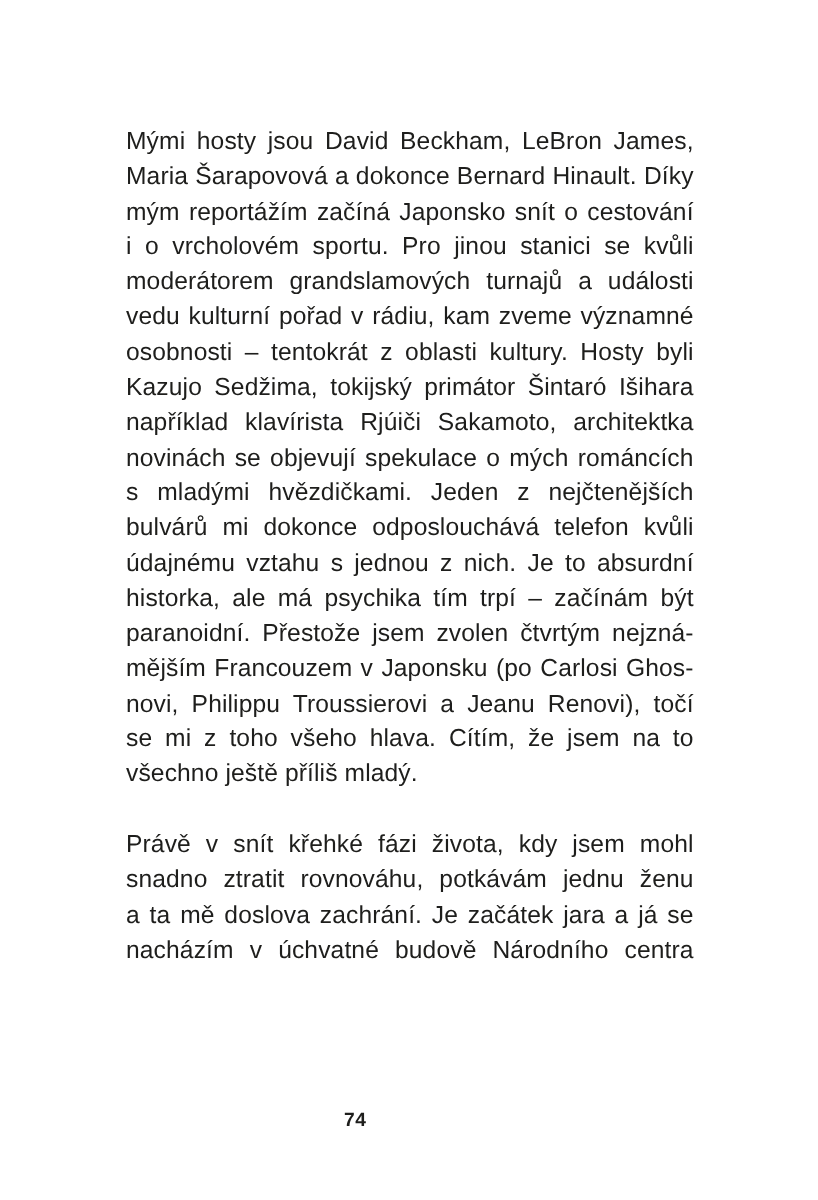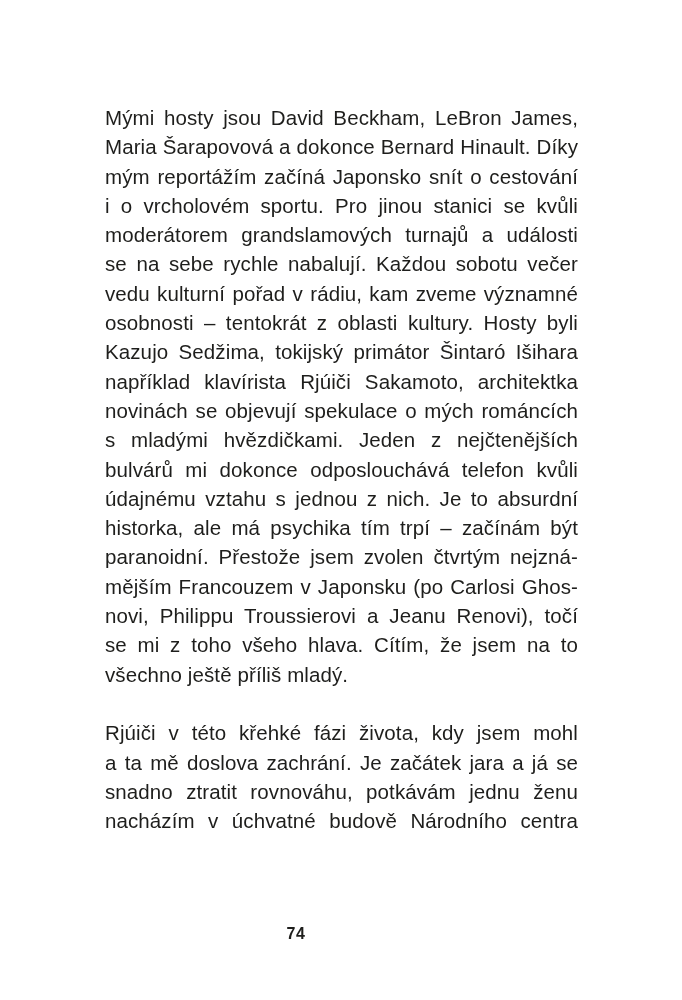--- a/index.html
+++ b/index.html
@@ -60,41 +60,40 @@
 <div class="book-page">
 
   <div class="text-block">
 
     <div class="paragraph p-ends-short">
         <div class="line">Mými hosty jsou David Beckham, LeBron James,</div>
         <div class="line">Maria Šarapovová a dokonce Bernard Hinault. Díky</div>
         <div class="line">mým reportážím začíná Japonsko snít o cestování</div>
         <div class="line">i o vrcholovém sportu. Pro jinou stanici se kvůli</div>
         <div class="line">moderátorem grandslamových turnajů a události</div>
-        <div class="line">se na sebe rychle nabalují. Každou sobotu večer</div>
         <div class="line">vedu kulturní pořad v rádiu, kam zveme významné</div>
         <div class="line">osobnosti – tentokrát z oblasti kultury. Hosty byli</div>
         <div class="line">Kazujo Sedžima, tokijský primátor Šintaró Išihara</div>
         <div class="line">například klavírista Rjúiči Sakamoto, architektka</div>
         <div class="line">novinách se objevují spekulace o mých románcích</div>
         <div class="line">s mladými hvězdičkami. Jeden z nejčtenějších</div>
         <div class="line">bulvárů mi dokonce odposlouchává telefon kvůli</div>
         <div class="line">údajnému vztahu s jednou z nich. Je to absurdní</div>
         <div class="line">historka, ale má psychika tím trpí – začínám být</div>
         <div class="line">paranoidní. Přestože jsem zvolen čtvrtým nejzná-</div>
         <div class="line">mějším Francouzem v Japonsku (po Carlosi Ghos-</div>
         <div class="line">novi, Philippu Troussierovi a Jeanu Renovi), točí</div>
         <div class="line">se mi z toho všeho hlava. Cítím, že jsem na to</div>
         <div class="line">všechno ještě příliš mladý.</div>
       </div>
 
     <div class="paragraph">
-        <div class="line">Rjúiči v této křehké fázi života, kdy jsem mohl</div>
+        <div class="line">Právě v snít křehké fázi života, kdy jsem mohl</div>
+        <div class="line">snadno ztratit rovnováhu, potkávám jednu ženu</div>
         <div class="line">a ta mě doslova zachrání. Je začátek jara a já se</div>
-        <div class="line">snadno ztratit rovnováhu, potkávám jednu ženu</div>
         <div class="line">nacházím v úchvatné budově Národního centra</div>
       </div>
 
   </div>
 
   <div class="page-number">74</div>
 
 </div>
 
 </body></html>

